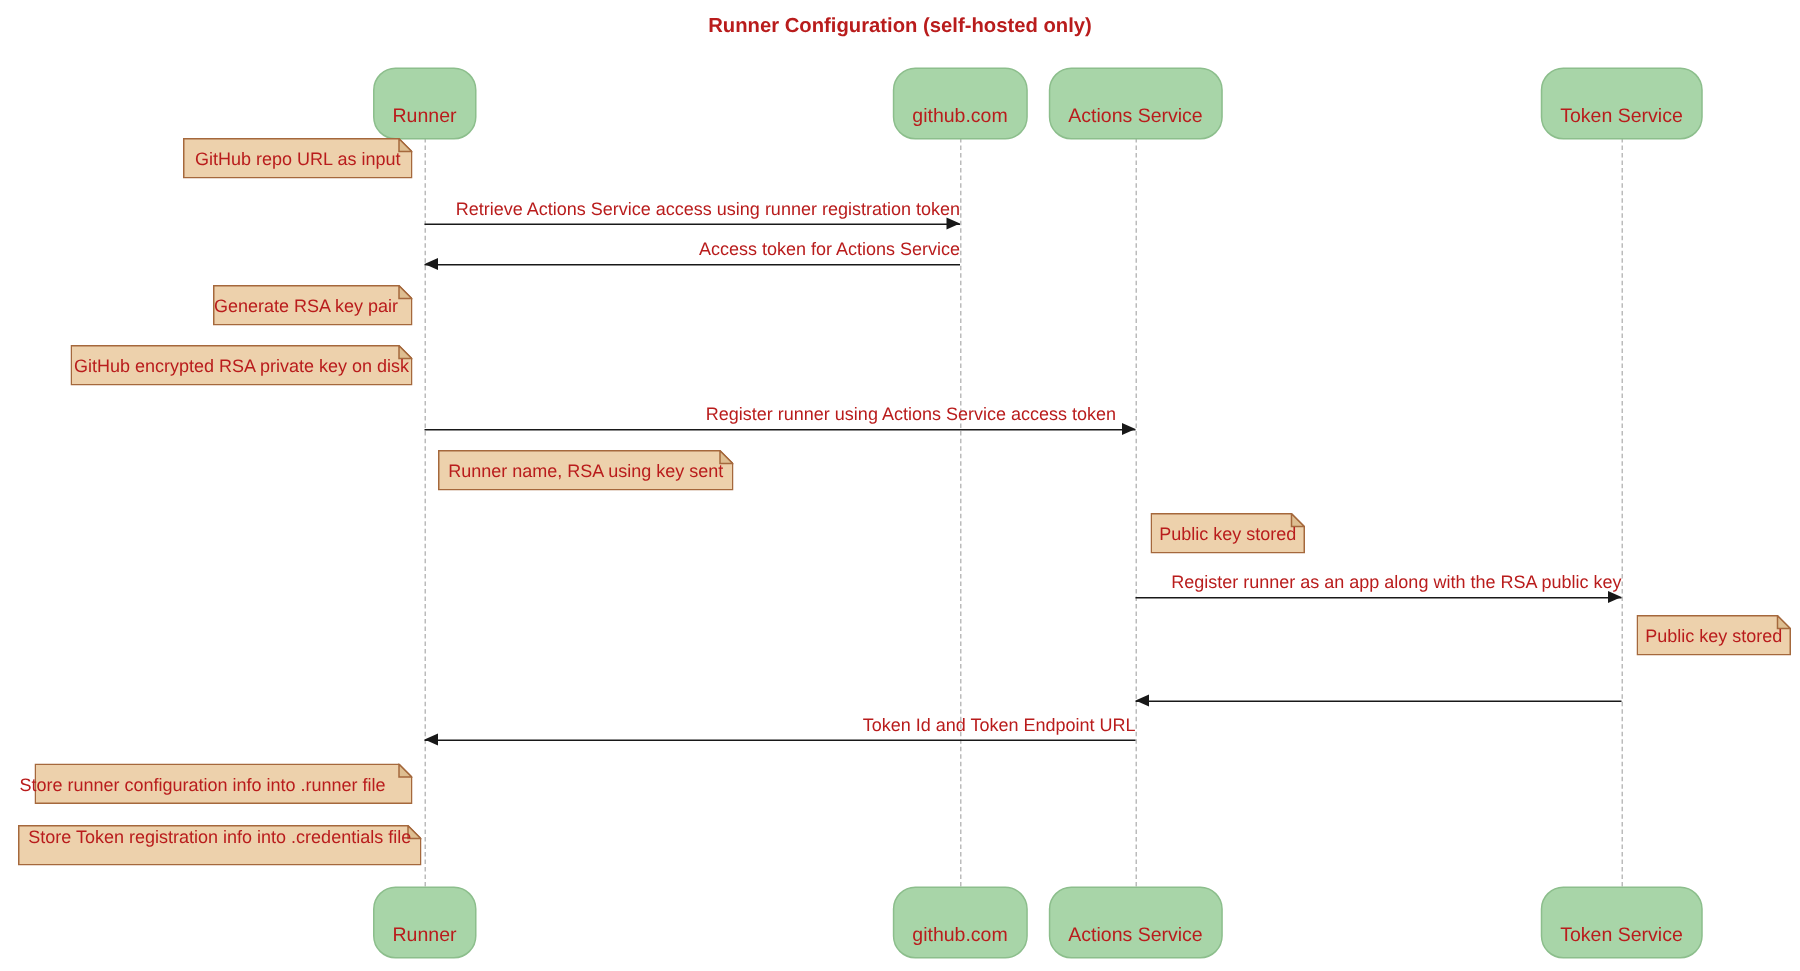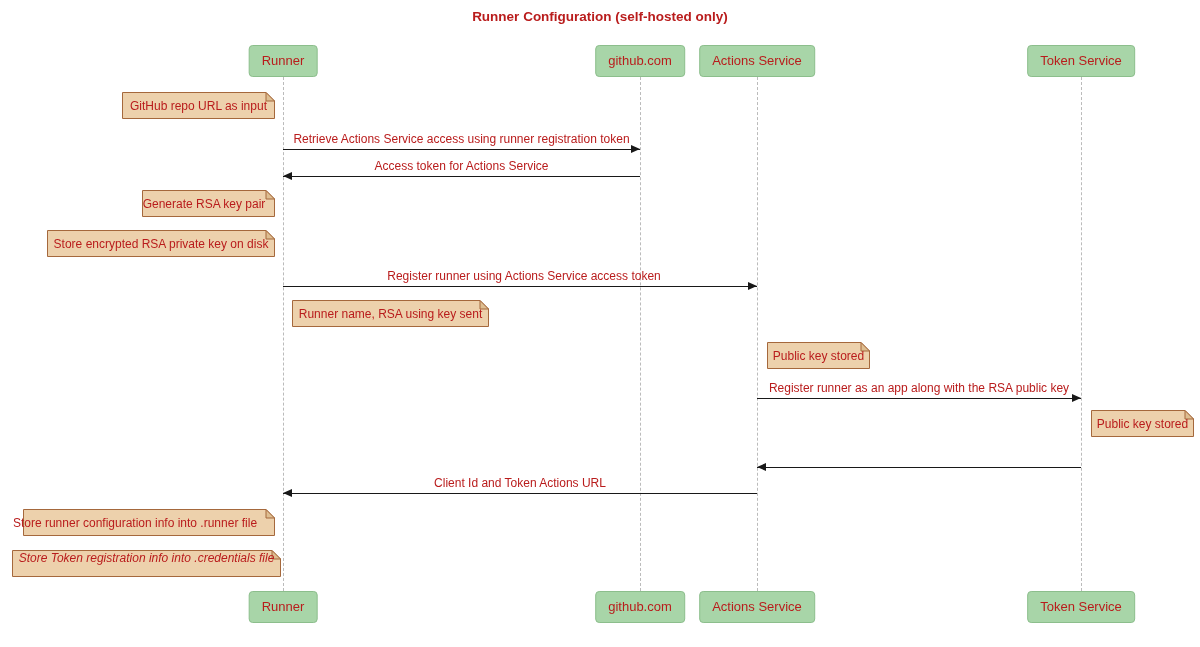--- a/index.html
+++ b/index.html
@@ -6,34 +6,34 @@
   .diagram {
     position:relative; width:1200px; height:647px; background:#ffffff;
     font-family:"Liberation Sans", sans-serif; color:#b91c1c; overflow:hidden;
   }
   .title {
     position:absolute; top:9px; left:0; width:100%;
     text-align:center; font-size:13.5px; font-weight:bold;
   }
   .participant {
     position:absolute; transform:translateX(-50%);
-    border-radius:4px; padding:7px 12px;
+    border-radius:15px; padding:23px 12px;
     font-size:13px; white-space:nowrap; box-sizing:border-box;
   }
   .lifeline { position:absolute; width:0; }
   .note-wrap { position:absolute; }
   .note-wrap svg { position:absolute; left:0; top:0; }
   .note-text {
     position:absolute; left:0; top:0; width:100%; height:100%;
     display:flex; align-items:center; justify-content:center;
     font-size:12px; white-space:nowrap;
   }
   .msg-line { position:absolute; height:0; border-top:1px solid #181818; }
   .msg-label {
-    position:absolute; text-align:center; font-size:12px; white-space:nowrap;
+    position:absolute; text-align:right; font-size:12px; white-space:nowrap;
   }
   .arrow-head { position:absolute; width:0; height:0; }
 </style>
 </head>
 <body>
 
 <div class="diagram">
   <div class="title">Runner Configuration (self-hosted only)</div>
 <div class="lifeline" style="left: 283px; top: 77px; height: 514px; border-left: 1px dashed rgb(187, 187, 187);"></div>
     <div class="lifeline" style="left: 640px; top: 77px; height: 514px; border-left: 1px dashed rgb(187, 187, 187);"></div>
@@ -48,49 +48,49 @@
     <div class="participant" style="left: 1081px; top: 45px; height: 32px; background: rgb(168, 213, 168); border: 1px solid rgb(140, 190, 140);">Token Service</div>
     <div class="participant" style="left: 1081px; top: 591px; height: 32px; background: rgb(168, 213, 168); border: 1px solid rgb(140, 190, 140);">Token Service</div>
     <div class="msg-line" style="left: 283px; top: 149px; width: 357px; border-top-color: rgb(24, 24, 24);"></div>
     <div class="arrow-head" style="top: 145px; left: 631px; border-left: 9px solid rgb(24, 24, 24); border-top: 4px solid transparent; border-bottom: 4px solid transparent;"></div>
     <div class="msg-label" style="left: 283px; width: 357px; top: 132px;">Retrieve Actions Service access using runner registration token</div>
     <div class="msg-line" style="left: 283px; top: 176px; width: 357px; border-top-color: rgb(24, 24, 24);"></div>
     <div class="arrow-head" style="top: 172px; left: 283px; border-right: 9px solid rgb(24, 24, 24); border-top: 4px solid transparent; border-bottom: 4px solid transparent;"></div>
     <div class="msg-label" style="left: 283px; width: 357px; top: 159px;">Access token for Actions Service</div>
     <div class="msg-line" style="left: 283px; top: 286px; width: 474px; border-top-color: rgb(24, 24, 24);"></div>
     <div class="arrow-head" style="top: 282px; left: 748px; border-left: 9px solid rgb(24, 24, 24); border-top: 4px solid transparent; border-bottom: 4px solid transparent;"></div>
-    <div class="msg-label" style="left: 287px; width: 474px; top: 269px;">Register runner using Actions Service access token</div>
+    <div class="msg-label" style="left: 270px; width: 474px; top: 269px;">Register runner using Actions Service access token</div>
     <div class="msg-line" style="left: 757px; top: 398px; width: 324px; border-top-color: rgb(24, 24, 24);"></div>
     <div class="arrow-head" style="top: 394px; left: 1072px; border-left: 9px solid rgb(24, 24, 24); border-top: 4px solid transparent; border-bottom: 4px solid transparent;"></div>
     <div class="msg-label" style="left: 757px; width: 324px; top: 381px;">Register runner as an app along with the RSA public key</div>
     <div class="msg-line" style="left: 757px; top: 467px; width: 324px; border-top-color: rgb(24, 24, 24);"></div>
     <div class="arrow-head" style="top: 463px; left: 757px; border-right: 9px solid rgb(24, 24, 24); border-top: 4px solid transparent; border-bottom: 4px solid transparent;"></div>
     <div class="msg-line" style="left: 283px; top: 493px; width: 474px; border-top-color: rgb(24, 24, 24);"></div>
     <div class="arrow-head" style="top: 489px; left: 283px; border-right: 9px solid rgb(24, 24, 24); border-top: 4px solid transparent; border-bottom: 4px solid transparent;"></div>
-    <div class="msg-label" style="left: 283px; width: 474px; top: 476px;">Client Id and Token Actions URL</div>
+    <div class="msg-label" style="left: 283px; width: 474px; top: 476px;">Token Id and Token Endpoint URL</div>
     <div class="note-wrap" style="left: 122px; top: 92px; width: 153px; height: 27px;">
       <svg width="153" height="27">
         <path d="M0.5,0.5 L144,0.5 L152.5,9 L152.5,26.5 L0.5,26.5 Z" fill="#EDD1AC" stroke="#A5683C" stroke-width="1"></path>
         <path d="M144,0.5 L144,9 L152.5,9 Z" fill="#DEBE91" stroke="#A5683C" stroke-width="1"></path>
       </svg>
       <div class="note-text">GitHub repo URL as input</div>
     </div>
     <div class="note-wrap" style="left: 142px; top: 190px; width: 124px; height: 27px;">
       <svg width="133" height="27">
         <path d="M0.5,0.5 L124,0.5 L132.5,9 L132.5,26.5 L0.5,26.5 Z" fill="#EDD1AC" stroke="#A5683C" stroke-width="1"></path>
         <path d="M124,0.5 L124,9 L132.5,9 Z" fill="#DEBE91" stroke="#A5683C" stroke-width="1"></path>
       </svg>
       <div class="note-text">Generate RSA key pair</div>
     </div>
     <div class="note-wrap" style="left: 47px; top: 230px; width: 228px; height: 27px;">
       <svg width="228" height="27">
         <path d="M0.5,0.5 L219,0.5 L227.5,9 L227.5,26.5 L0.5,26.5 Z" fill="#EDD1AC" stroke="#A5683C" stroke-width="1"></path>
         <path d="M219,0.5 L219,9 L227.5,9 Z" fill="#DEBE91" stroke="#A5683C" stroke-width="1"></path>
       </svg>
-      <div class="note-text">Store encrypted RSA private key on disk</div>
+      <div class="note-text">GitHub encrypted RSA private key on disk</div>
     </div>
     <div class="note-wrap" style="left: 292px; top: 300px; width: 197px; height: 27px;">
       <svg width="197" height="27">
         <path d="M0.5,0.5 L188,0.5 L196.5,9 L196.5,26.5 L0.5,26.5 Z" fill="#EDD1AC" stroke="#A5683C" stroke-width="1"></path>
         <path d="M188,0.5 L188,9 L196.5,9 Z" fill="#DEBE91" stroke="#A5683C" stroke-width="1"></path>
       </svg>
       <div class="note-text">Runner name, RSA using key sent</div>
     </div>
     <div class="note-wrap" style="left: 767px; top: 342px; width: 103px; height: 27px;">
       <svg width="103" height="27">
@@ -106,20 +106,20 @@
       </svg>
       <div class="note-text">Public key stored</div>
     </div>
     <div class="note-wrap" style="left: 23px; top: 509px; width: 224px; height: 27px;">
       <svg width="252" height="27">
         <path d="M0.5,0.5 L243,0.5 L251.5,9 L251.5,26.5 L0.5,26.5 Z" fill="#EDD1AC" stroke="#A5683C" stroke-width="1"></path>
         <path d="M243,0.5 L243,9 L251.5,9 Z" fill="#DEBE91" stroke="#A5683C" stroke-width="1"></path>
       </svg>
       <div class="note-text">Store runner configuration info into .runner file</div>
     </div>
-    <div class="note-wrap" style="left: 12px; top: 550px; width: 269px; height: 16px; font-style: italic;">
+    <div class="note-wrap" style="left: 12px; top: 550px; width: 269px; height: 16px;">
       <svg width="269" height="27">
         <path d="M0.5,0.5 L260,0.5 L268.5,9 L268.5,26.5 L0.5,26.5 Z" fill="#EDD1AC" stroke="#A5683C" stroke-width="1"></path>
         <path d="M260,0.5 L260,9 L268.5,9 Z" fill="#DEBE91" stroke="#A5683C" stroke-width="1"></path>
       </svg>
       <div class="note-text">Store Token registration info into .credentials file</div>
     </div>
   </div>
 
 </body></html>

